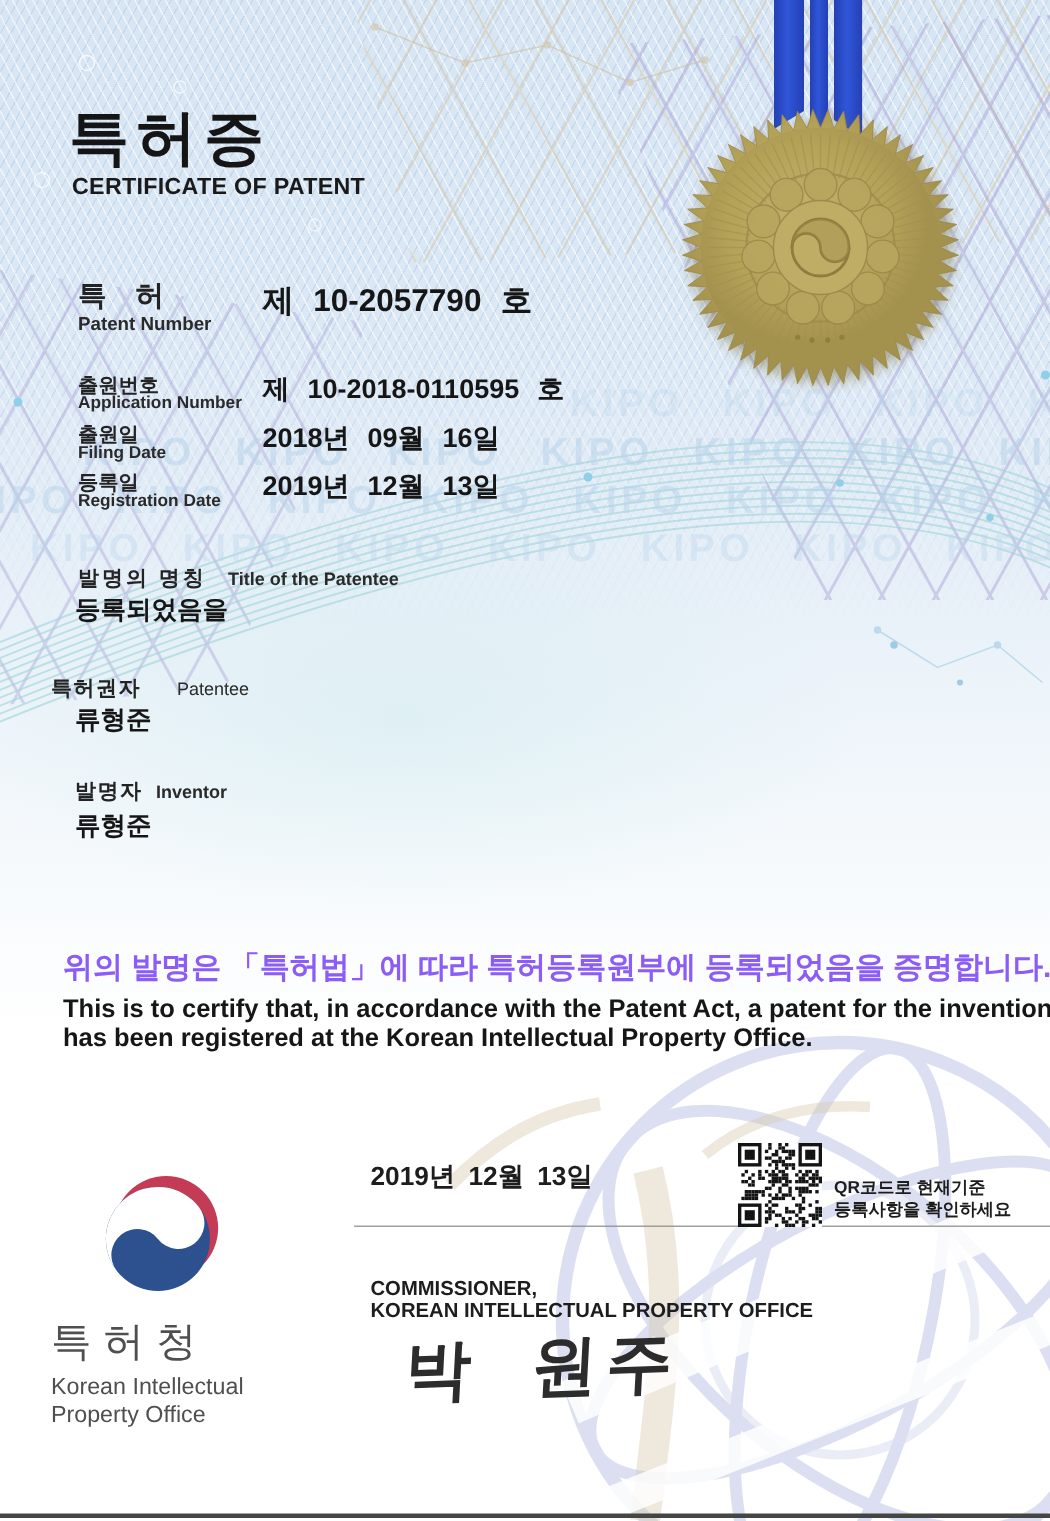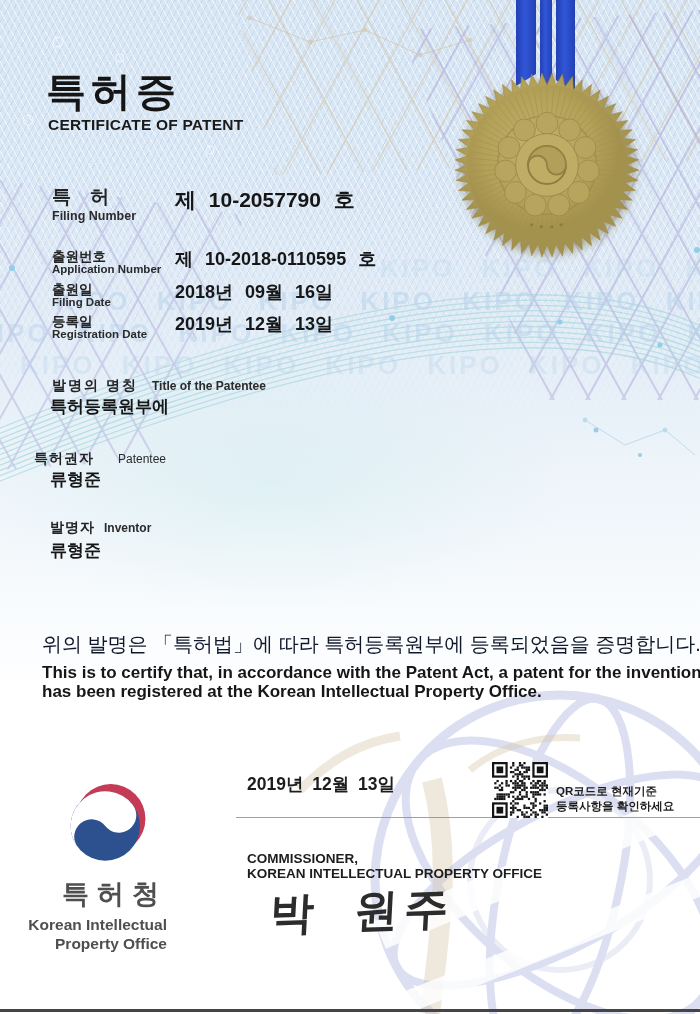--- a/index.html
+++ b/index.html
@@ -25,26 +25,26 @@
   .stripe.s2{left:540px;width:12px;height:88px;}
   .stripe.s3{left:556px;width:19px;height:92px;clip-path:polygon(0 0,100% 0,100% 100%,0 calc(100% - 12px));}
   .seal-svg{filter:drop-shadow(1px 3px 3px rgba(110,95,40,.45));}
   
   .t{position:absolute;color:#1d1d1d;white-space:nowrap;}
   .title-ko{left:46px;top:64px;font-size:40px;font-weight:900;letter-spacing:5px;color:#151515;}
   .title-en{left:48px;top:116px;font-size:15.5px;font-weight:800;letter-spacing:.2px;color:#1a1a1a;}
   .lab-ko{font-weight:800;color:#232323;}
   .lab-en{font-weight:700;color:#2a2a2a;}
   .val{font-weight:800;color:#161616;word-spacing:7px;}
-  .stmt-ko{left:42px;top:631px;font-size:20px;font-weight:400;color:#0f172a;}
+  .stmt-ko{left:42px;top:631px;font-size:20px;font-weight:700;color:#8b5cf6;}
   .stmt-en{font-size:17px;font-weight:800;color:#161616;}
   .rule{position:absolute;left:236px;top:817px;width:464px;height:1px;background:#8f8f8f;opacity:.85;}
   .sig{left:270px;top:882px;font-size:44px;font-weight:700;color:#2c2c2c;
        letter-spacing:6px;word-spacing:16px;transform:rotate(-2deg) skewX(-5deg);}
-  .logo-txt{position:absolute;left:19px;width:148px;text-align:right;color:#4f4f4f;font-weight:700;white-space:nowrap;}
+  .logo-txt{position:absolute;left:34px;width:148px;text-align:left;color:#4f4f4f;font-weight:400;white-space:nowrap;}
   .bottom-line{position:absolute;left:0;top:1009px;width:700px;height:3px;background:#454545;}
 </style>
 </head>
 <body>
 
 <div class="page">
 
   <div class="abs bg-grad"></div>
   <div class="abs bg-zig"></div>
 
@@ -561,38 +561,38 @@
         <circle cx="105" cy="165" r="1.8"></circle>
           <circle cx="115" cy="163" r="1.8"></circle>
       </g>
     </g>
   </svg>
 
   <div class="t title-en">CERTIFICATE OF PATENT</div>
   <div class="t title-ko">특허증</div>
 
   <div class="t lab-ko" style="left:52px;top:184px;font-size:19px;letter-spacing:7px">특 허</div>
-  <div class="t lab-en" style="left:52px;top:209px;font-size:12.5px">Filing Number</div>
+  <div class="t lab-en" style="left:52px;top:209px;font-size:12.5px">Patent Number</div>
   <div class="t val" style="left:175px;top:186px;font-size:21px">제 10-2057790 호</div>
 
   <div class="t lab-ko" style="left:52px;top:248px;font-size:13.5px">출원번호</div>
   <div class="t lab-en" style="left:52px;top:263px;font-size:11.5px">Application Number</div>
   <div class="t val" style="left:175px;top:247px;font-size:18px">제 10-2018-0110595 호</div>
 
   <div class="t lab-ko" style="left:52px;top:281px;font-size:13.5px">출원일</div>
   <div class="t lab-en" style="left:52px;top:296px;font-size:11.5px">Filing Date</div>
   <div class="t val" style="left:175px;top:280px;font-size:18px">2018년 09월 16일</div>
 
   <div class="t lab-ko" style="left:52px;top:313px;font-size:13.5px">등록일</div>
   <div class="t lab-en" style="left:52px;top:328px;font-size:11.5px">Registration Date</div>
   <div class="t val" style="left:175px;top:312px;font-size:18px">2019년 12월 13일</div>
 
   <div class="t lab-ko" style="left:52px;top:377px;font-size:14px;letter-spacing:2px">발명의 명칭</div>
   <div class="t lab-en" style="left:152px;top:379px;font-size:12px;font-weight:600">Title of the Patentee</div>
-  <div class="t val" style="left:50px;top:395px;font-size:17px">특허등록원부에</div>
+  <div class="t val" style="left:50px;top:395px;font-size:17px">등록되었음을</div>
 
   <div class="t lab-ko" style="left:34px;top:450px;font-size:14px;letter-spacing:1px">특허권자</div>
   <div class="t lab-en" style="left:118px;top:452px;font-size:12px;font-weight:400">Patentee</div>
   <div class="t val" style="left:50px;top:468px;font-size:17px">류형준</div>
 
   <div class="t lab-ko" style="left:50px;top:519px;font-size:14px;letter-spacing:1px">발명자</div>
   <div class="t lab-en" style="left:104px;top:521px;font-size:12px;font-weight:600">Inventor</div>
   <div class="t val" style="left:50px;top:539px;font-size:17px">류형준</div>
 
   <div class="t stmt-ko">위의 발명은 「특허법」에 따라 특허등록원부에 등록되었음을 증명합니다.</div>

